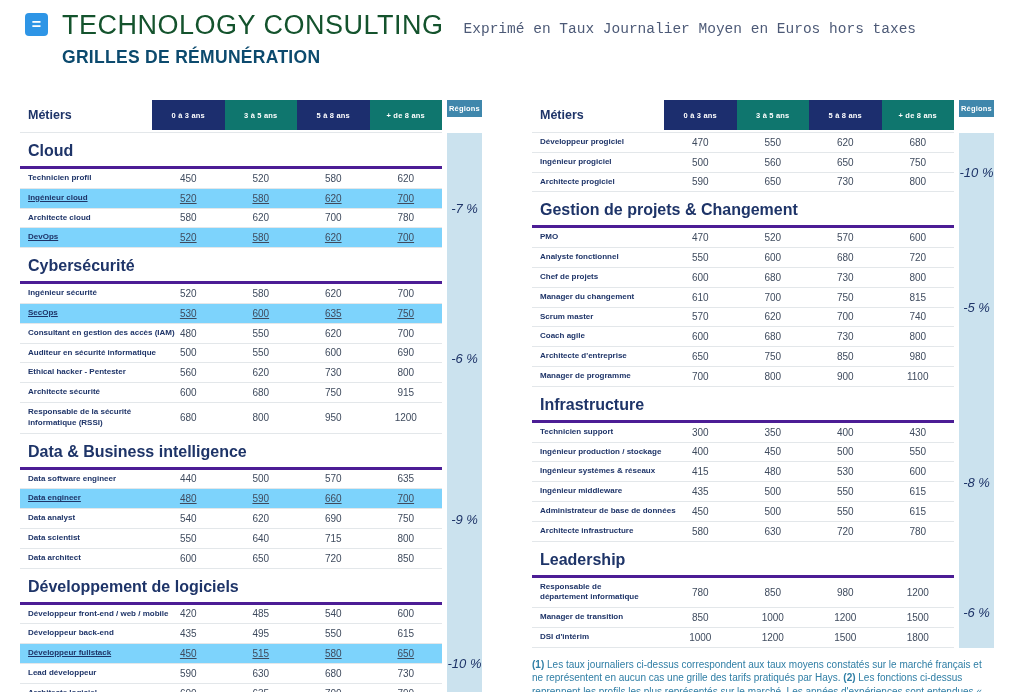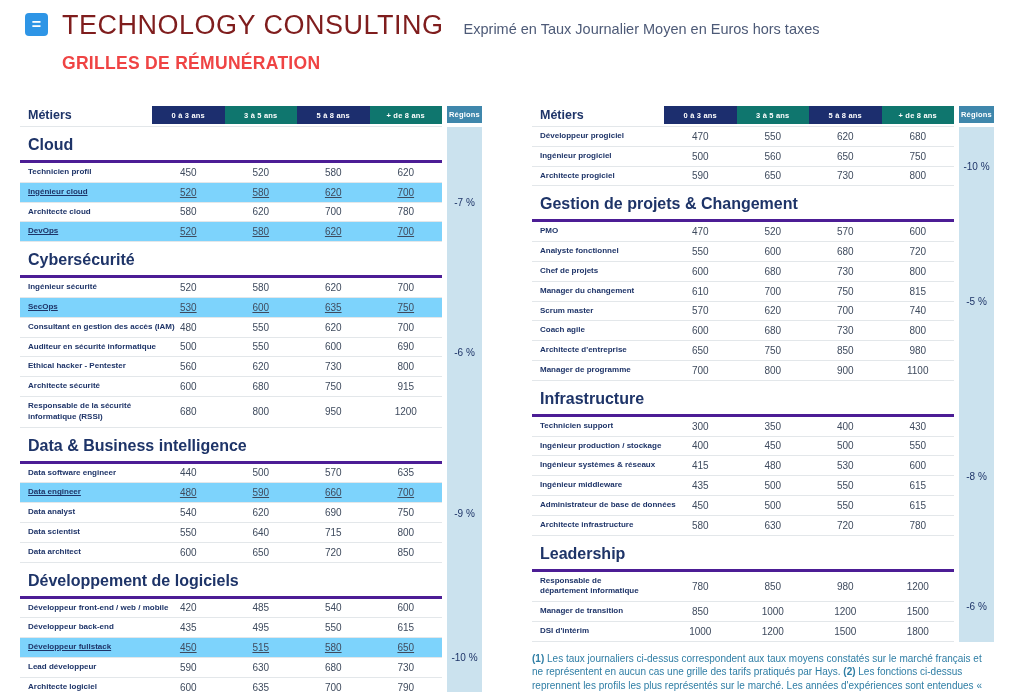--- a/index.html
+++ b/index.html
@@ -14,63 +14,63 @@
   .title-row { display: flex; align-items: center; gap: 14px; }
   .logo {
     width: 23px; height: 23px; border-radius: 4px;
     background: #2e95e6; color: #ffffff;
     display: flex; align-items: center; justify-content: center;
     font-weight: bold; font-size: 16px; line-height: 1;
     flex: 0 0 auto; margin-top: -2px;
   }
   h1 {
     font-size: 27px; font-weight: 500; letter-spacing: 0.5px;
-    color: #7f1d1d; white-space: nowrap;
-  }
-  .subtitle { font-size: 14.5px; color: #4d5a77; margin-left: 6px; margin-top: 6px; white-space: nowrap; }
-  h2 { font-size: 17.5px; font-weight: bold; color: #ef4444; margin: 12px 0 0 37px; letter-spacing: 0.3px; }
+    color: #14532d; white-space: nowrap;
+  }
+  .subtitle { font-size: 14.5px; color: #4d5a77; margin-left: 6px; margin-top: 6px; white-space: nowrap; font-family: Liberation Mono, monospace; }
+  h2 { font-size: 17.5px; font-weight: bold; color: #0c4a6e; margin: 6px 0 0 37px; letter-spacing: 0.3px; }
 
   
   .content {
     display: grid; grid-template-columns: 1fr 1fr; column-gap: 50px;
     padding: 0 30px 0 20px; margin-top: 32px;
   }
   .rate-table { width: 100%; }
 
   .thead, .section {
     display: grid;
     grid-template-columns: 132px repeat(4, 1fr) 40px;
     align-items: stretch;
   }
   .thead .metiers {
     font-size: 12.5px; font-weight: bold; color: #1e3468;
     padding: 2px 0 4px 8px; border-bottom: 1px solid #e3e7ea;
     display: flex; align-items: center;
   }
   .pillwrap { border-bottom: 1px solid #e3e7ea; padding-bottom: 2px; }
   .pill {
-    height: 18px; display: flex; align-items: center; justify-content: center;
+    height: 30px; display: flex; align-items: center; justify-content: center;
     color: #ffffff; font-size: 7.5px; font-weight: bold; letter-spacing: 0.2px;
   }
   .pill-navy { background: #1c2e6e; }
   .pill-teal { background: #0f766e; }
   .pill-regions { background: #3f87ac; height: 17px; }
   .regions-head-cell { border-left: 5px solid #ffffff; }
 
   .sec-title {
     grid-column: 1 / 6;
     font-size: 16px; font-weight: bold; color: #1e3468;
     padding: 9px 0 6px 8px; border-bottom: 3px solid #4c1d95;
   }
   .strip { background: #cbe2ee; border-left: 5px solid #ffffff; }
   .strip-head { grid-column: 6; grid-row: 1; }
   .strip-body {
     grid-column: 6;
     display: flex; align-items: center; justify-content: center;
-    font-size: 10px; color: #1e3468; font-weight: 500;
+    font-size: 13px; color: #1e3468; font-weight: 500; font-style: italic;
   }
   .row-label {
     grid-column: 1;
     font-size: 8px; font-weight: bold; color: #1e3468;
     padding: 4px 2px 4px 8px; border-bottom: 1px solid #e3e7ea;
     display: flex; align-items: center;
     white-space: pre; line-height: 1.35;
     min-height: 19px;
   }
   .val {

